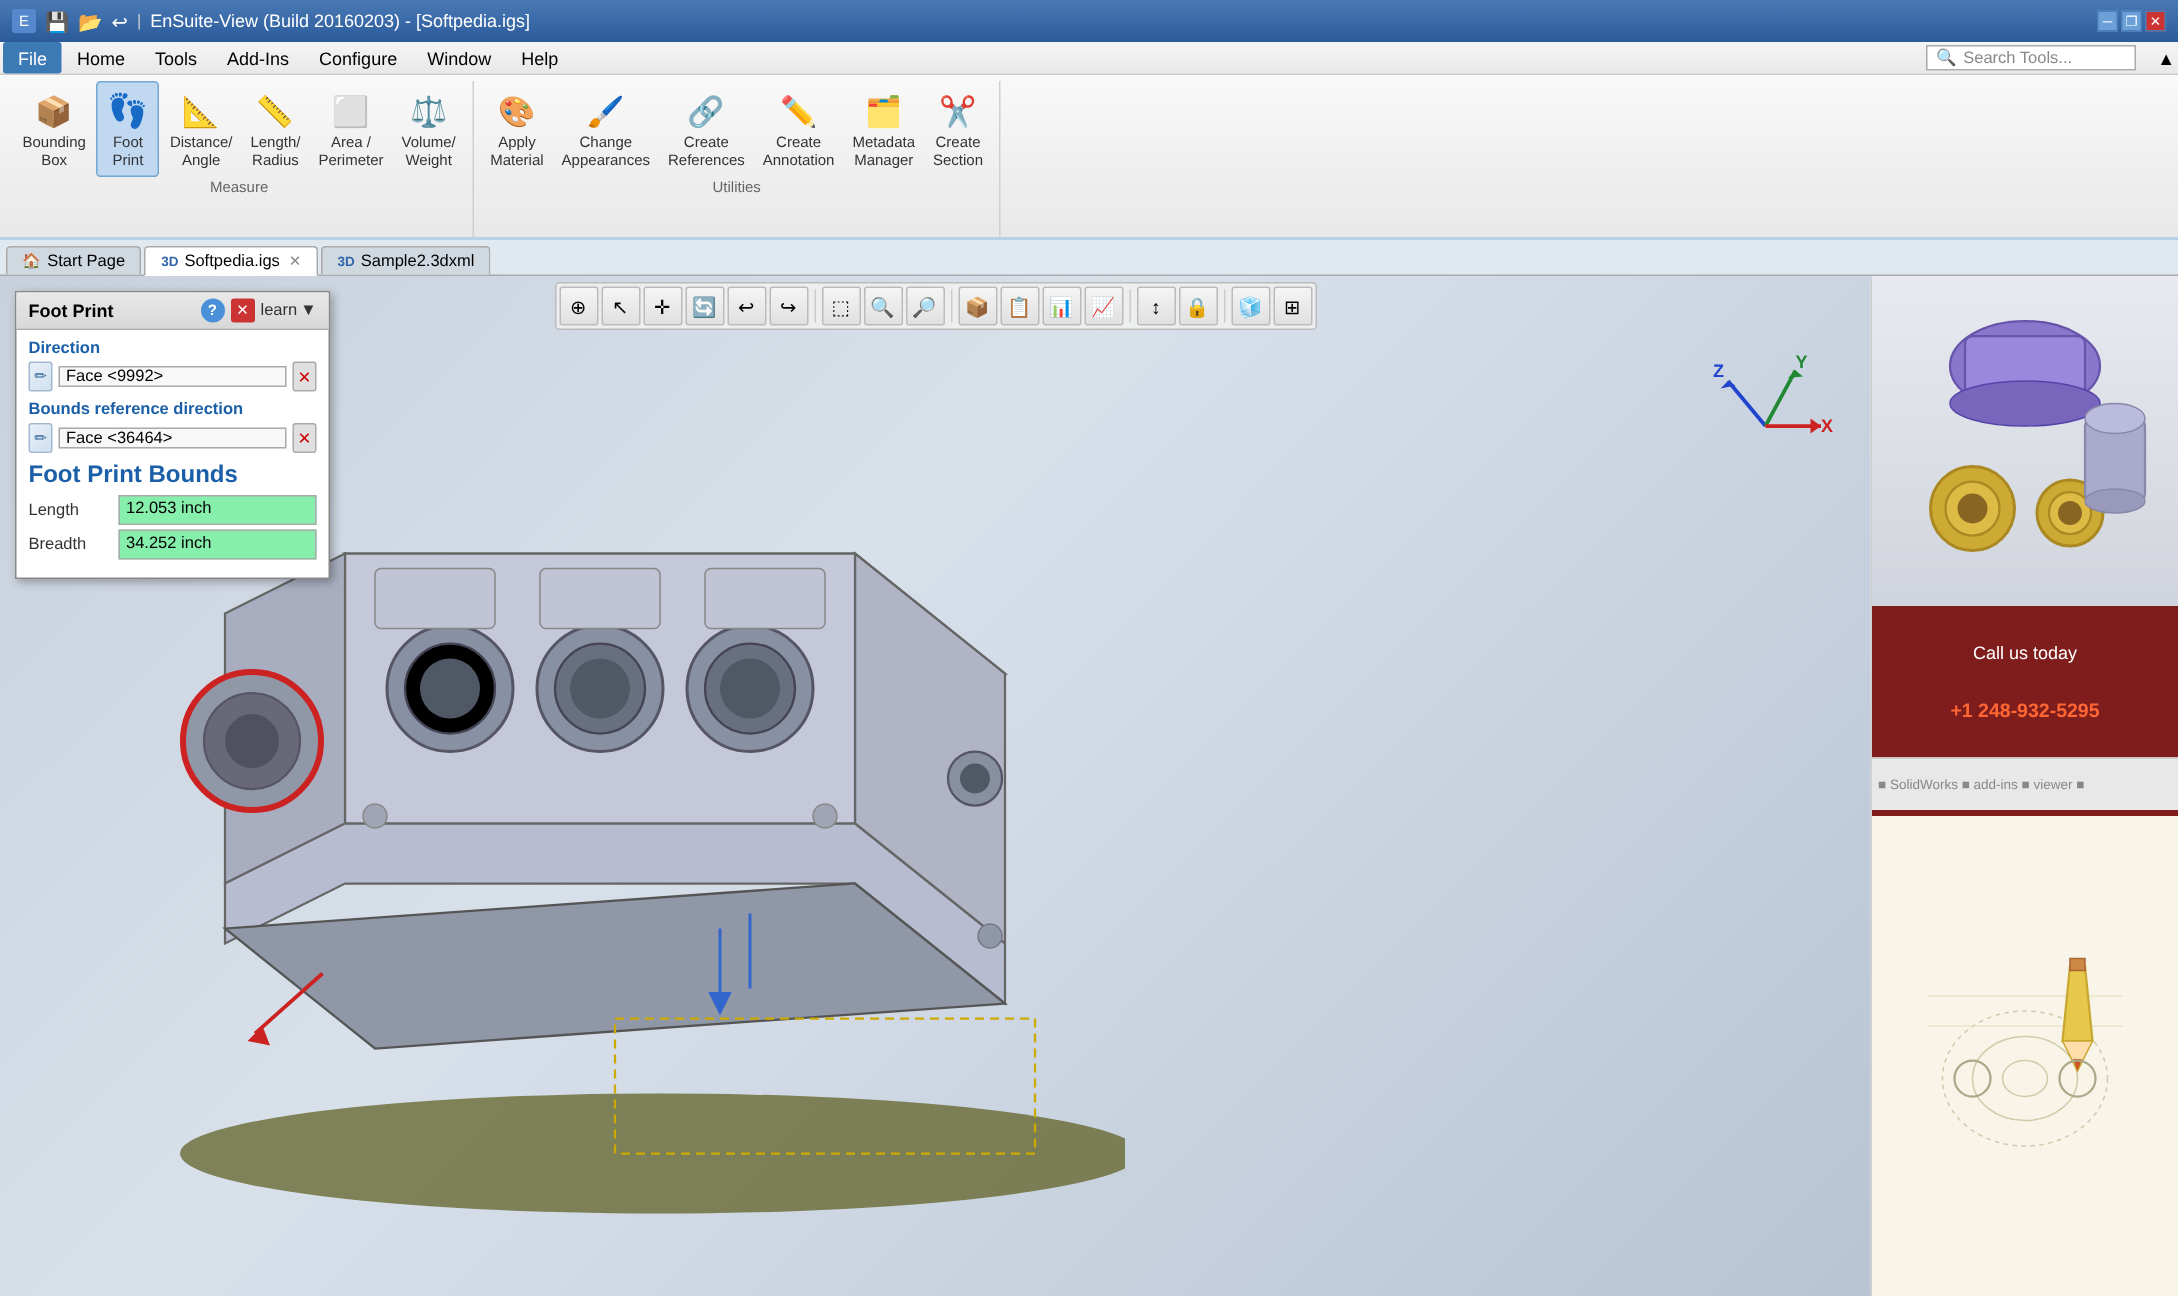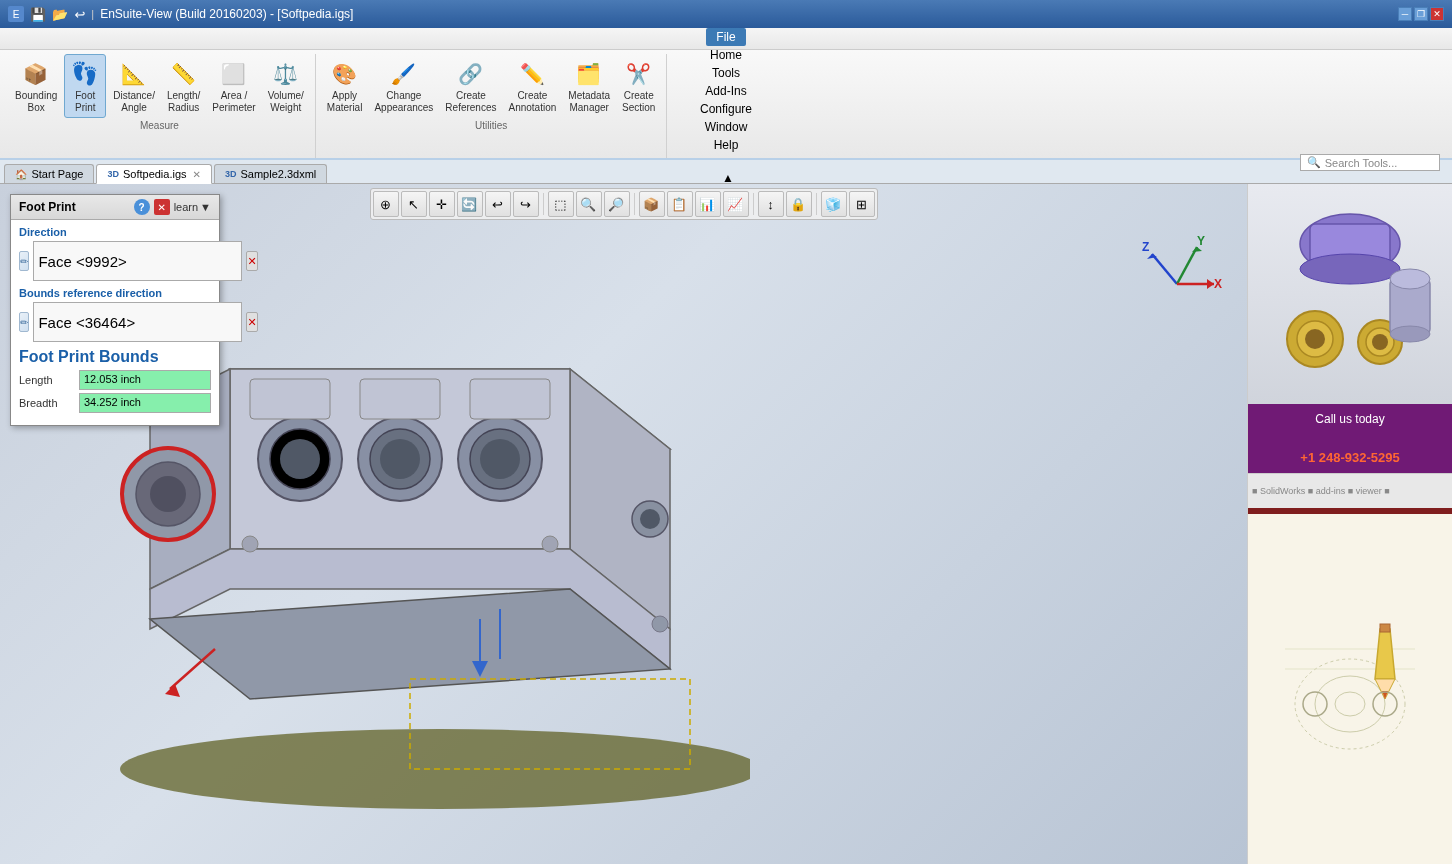--- a/index.html
+++ b/index.html
@@ -28,21 +28,20 @@
     .title-icon { width: 16px; height: 16px; background: #5588cc; border-radius: 2px; font-size: 10px; color: white; display: flex; align-items: center; justify-content: center; }
 
     
     .menu-bar {
       background: linear-gradient(to bottom, #f5f5f5, #e8e8e8);
       height: 22px;
       display: flex;
       align-items: center;
       border-bottom: 1px solid #ccc;
       padding: 0 2px;
-      flex-direction: column;
     }
     .menu-item {
       padding: 2px 10px;
       font-size: 12px;
       cursor: pointer;
       height: 100%;
       display: flex;
       align-items: center;
       border-radius: 2px;
     }
@@ -201,22 +200,22 @@
     .fp-body { padding: 6px 8px; }
     .fp-section { margin-bottom: 6px; }
     .fp-section-label { color: #1a5fa8; font-size: 11px; font-weight: bold; margin-bottom: 3px; }
     .fp-input-row { display: flex; align-items: center; gap: 4px; }
     .fp-input-icon { width: 20px; height: 20px; background: linear-gradient(135deg, #e8f0f8, #d0e0f0); border: 1px solid #a0b8d0; border-radius: 2px; display: flex; align-items: center; justify-content: center; font-size: 10px; color: #3a6a9a; }
     .fp-input {
       flex: 1;
       border: 1px solid #aaa;
       background: #f8f8f8;
       padding: 2px 4px;
-      font-size: 15px;
-      height: 40px;
+      font-size: 11px;
+      height: 14px;
     }
     .fp-clear { width: 20px; height: 20px; background: #e0e0e0; border: 1px solid #aaa; display: flex; align-items: center; justify-content: center; font-size: 11px; cursor: pointer; color: #cc0000; border-radius: 2px; }
 
     .fp-results-label { color: #1a5fa8; font-size: 11px; font-weight: bold; margin-bottom: 4px; }
     .fp-result-row { display: flex; align-items: center; margin-bottom: 3px; }
     .fp-result-key { width: 90px; font-size: 11px; color: #333; }
     .fp-result-val { flex: 1; border: 1px solid #aaa; background: #f0f4ff; padding: 2px 4px; font-size: 11px; height: 20px; }
 
     .fp-bounds-label { color: #1a5fa8; font-size: 16px; font-weight: bold; margin: 4px 0 4px; }
     .fp-bound-row { display: flex; align-items: center; margin-bottom: 3px; }
@@ -243,35 +242,35 @@
     .ad-image {
       background: linear-gradient(to bottom, #e8eaf0, #d0d4dc);
       height: 220px;
       display: flex;
       align-items: center;
       justify-content: center;
       position: relative;
       overflow: hidden;
     }
     .ad-call {
-      background: #701a75;
+      background: #7f1d1d;
       color: white;
-      padding: 8px;
+      padding: 24px;
       text-align: center;
       font-size: 12px;
     }
     .ad-strip {
       background: #e8e8e8;
       height: 20px;
       display: flex;
       align-items: center;
       padding: 17px 4px;
       font-size: 9px;
       color: #666;
-      border-bottom: 6px solid #7f1d1d;
+      border-bottom: 4px solid #7f1d1d;
       border-top: 1px solid #ccc;
     }
     .ad-mid {
       background: #f8f4e8;
       flex: 1;
       display: flex;
       align-items: center;
       justify-content: center;
       position: relative;
       overflow: hidden;

